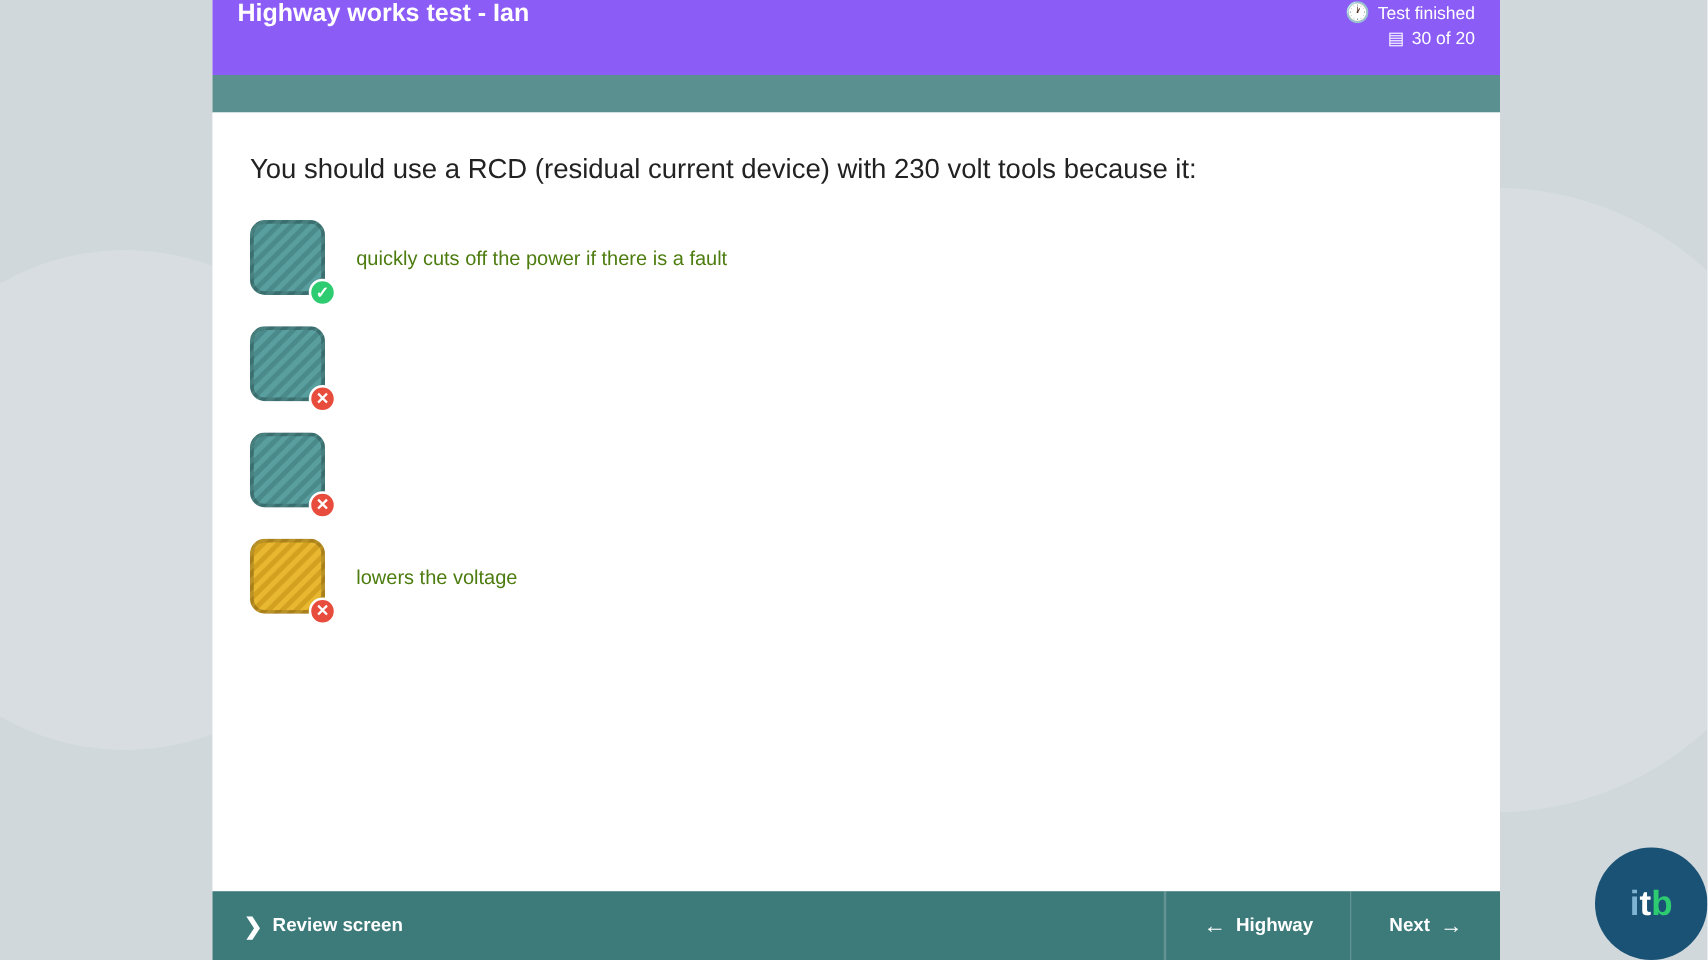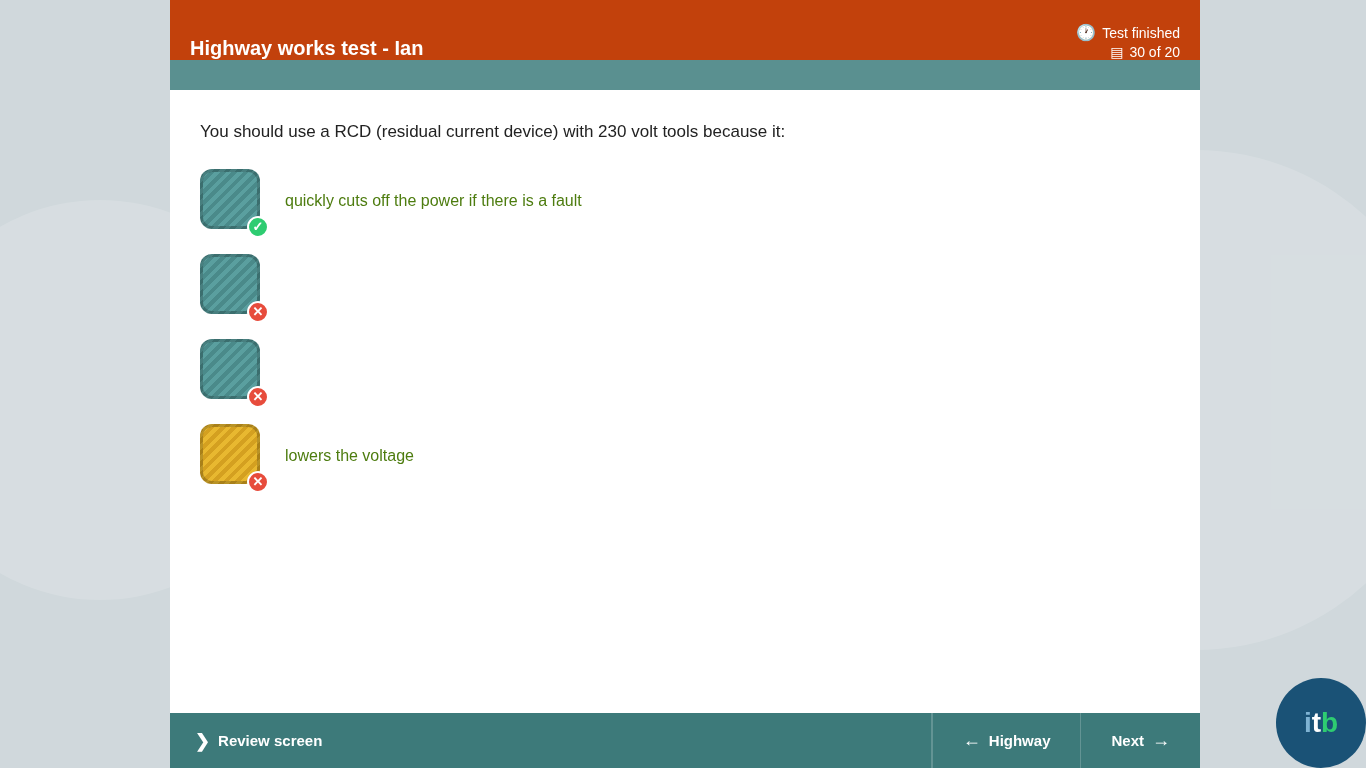--- a/index.html
+++ b/index.html
@@ -55,24 +55,24 @@
       top: 0;
       width: 1030px;
       height: 768px;
       display: flex;
       flex-direction: column;
       background: #e8eef0;
     }
 
     
     .header {
-      background: #c2410c;
+      background: #8b5cf6;
       height: 60px;
       display: flex;
-      align-items: flex-end;
+      align-items: flex-start;
       justify-content: space-between;
       padding: 0 20px;
       color: white;
     }
     .header-title {
       font-size: 20px;
       font-weight: bold;
       color: white;
     }
     .header-right {
@@ -108,21 +108,21 @@
 
     
     .content {
       background: white;
       flex: 1;
       padding: 30px 30px;
       overflow-y: auto;
     }
 
     .question-text {
-      font-size: 17px;
+      font-size: 22px;
       color: #222;
       margin-bottom: 25px;
       line-height: 1.4;
     }
 
     
     .answer-option {
       display: flex;
       align-items: center;
       margin-bottom: 20px;

